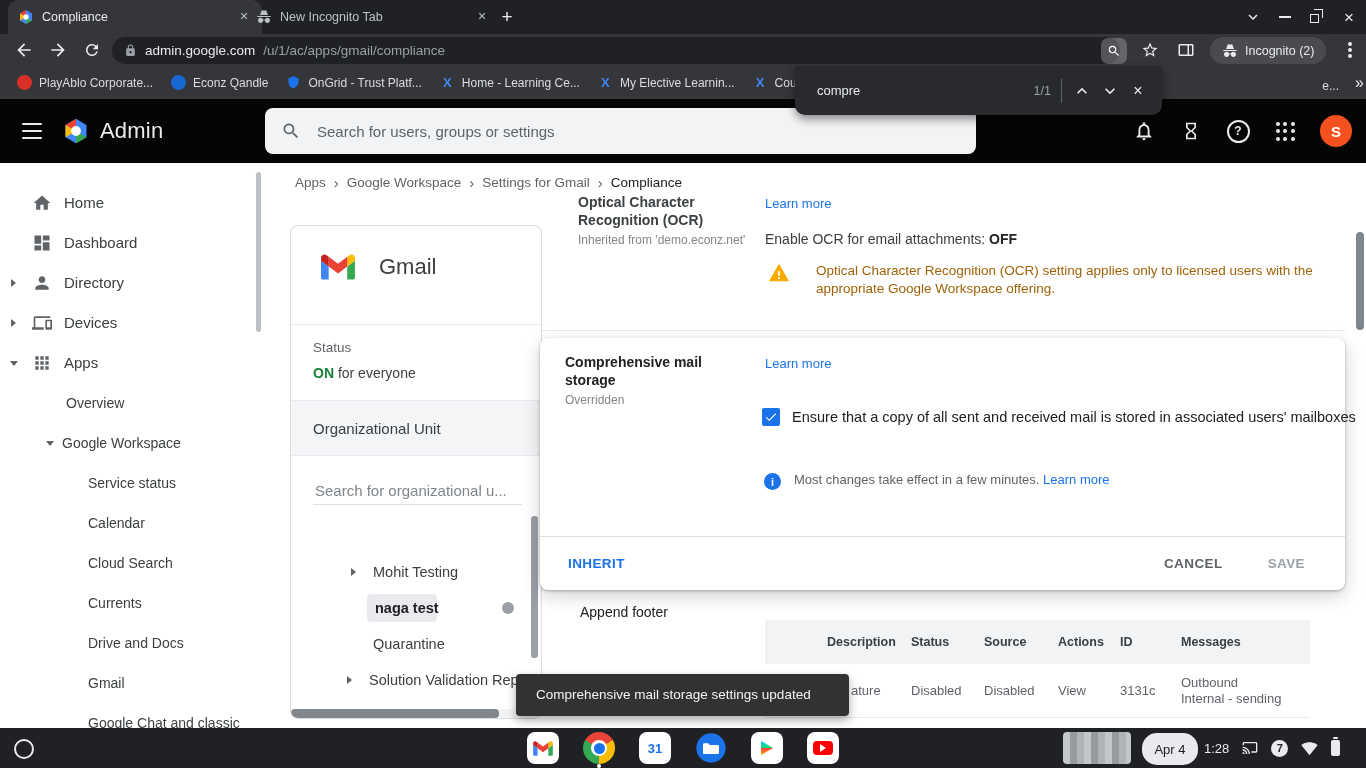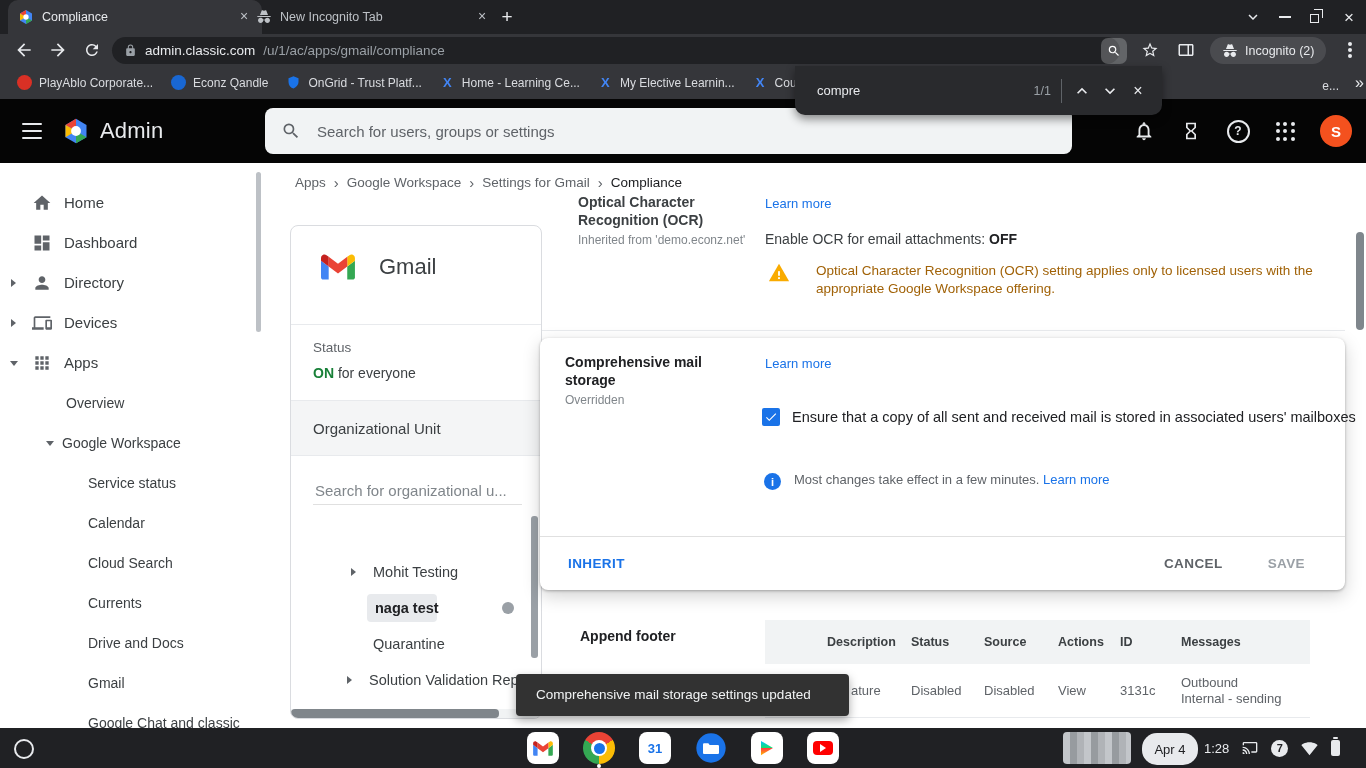--- a/index.html
+++ b/index.html
@@ -61,21 +61,21 @@
   .find-btn{width:28px;height:28px;display:flex;align-items:center;justify-content:center;border-radius:50%;cursor:pointer}
   .find-x{color:#e8eaed;font-size:16px}
 
   
   #admin-header{position:absolute;left:0;top:99px;width:1366px;height:64px;background:#050505}
   #hamburger{position:absolute;left:22px;top:24px;width:20px;height:16px;display:flex;flex-direction:column;
              justify-content:space-between;cursor:pointer}
   #hamburger div{height:2px;background:#e8eaed;border-radius:1px}
   #brand{position:absolute;left:62px;top:0;height:64px;display:flex;align-items:center;gap:10px}
   #brand .name{font-size:22px;color:#e8eaed;letter-spacing:.2px}
-  #admin-search{position:absolute;left:265px;top:9px;width:807px;height:46px;background:#f1f3f4;border-radius:8px;
+  #admin-search{position:absolute;left:265px;top:9px;width:711px;height:46px;background:#f1f3f4;border-radius:8px;
                 display:flex;align-items:center;padding:0 16px;gap:14px;box-sizing:border-box}
   #admin-search input{flex:1;border:none;outline:none;background:transparent;font-size:15px;color:#202124;
                       font-family:"Liberation Sans",sans-serif}
   #admin-search input::placeholder{color:#5f6368}
   .hdr-right{position:absolute;right:14px;top:0;height:64px;display:flex;align-items:center;gap:23px}
   .hdr-ic{width:24px;height:24px;display:flex;align-items:center;justify-content:center;cursor:pointer}
   .help-circ{width:19px;height:19px;border:2px solid #e8eaed;border-radius:50%;color:#e8eaed;font-size:12px;
              font-weight:bold;display:flex;align-items:center;justify-content:center}
   .grid9{display:grid;grid-template-columns:repeat(3,4px);grid-gap:3.5px}
   .grid9 i{width:4px;height:4px;border-radius:50%;background:#e8eaed}
@@ -144,21 +144,21 @@
   #dlg-notes{position:absolute;left:254px;top:133px;font-size:13px;line-height:17px;color:#5f6368}
   #dlg-divider{position:absolute;left:0;right:0;top:198px;border-top:1px solid #e0e0e0}
   #dlg-footer{position:absolute;left:0;right:0;bottom:0;height:54px;display:flex;align-items:center;
               padding:0 40px 0 28px;box-sizing:border-box}
   .dlg-btn{font-size:13.5px;font-weight:bold;letter-spacing:.4px;cursor:pointer}
   #btn-inherit{color:#1a73e8}
   #btn-cancel{color:#5f6368;margin-left:auto}
   #btn-save{color:#9aa0a6;margin-left:45px}
 
   
-  #af-title{position:absolute;left:580px;top:628px;font-weight:bold;font-size:14px;color:#202124}
+  #af-title{position:absolute;left:580px;top:604px;font-weight:normal;font-size:14px;color:#202124}
   #af-table{position:absolute;left:765px;top:620px;width:545px}
   #af-head{position:relative;height:44px;background:#f1f3f4}
   #af-row{position:relative;height:53px;background:#fff;border-bottom:1px solid #e8eaed}
   .th{position:absolute;top:0;height:44px;line-height:44px;font-size:12.5px;font-weight:bold;color:#3c4043;white-space:nowrap}
   .td{position:absolute;top:0;height:53px;line-height:53px;font-size:13px;color:#5f6368;white-space:nowrap}
   .td.two{line-height:16px;top:11px;height:auto}
 
   #toast{position:absolute;left:516px;top:674px;width:333px;height:42px;background:#323232;border-radius:4px;z-index:15;
          box-shadow:0 4px 10px rgba(0,0,0,.35);color:#f1f3f4;font-size:13.5px;line-height:42px;padding-left:20px;
          box-sizing:border-box;white-space:nowrap}
@@ -241,21 +241,21 @@
   </div>
   <div class="tb-ic" style="left:80px">
     <svg width="18" height="18" viewBox="0 0 24 24" fill="#e8eaed">
         <path d="M17.65 6.35A7.95 7.95 0 0 0 12 4c-4.42 0-7.99 3.58-7.99 8s3.57 8 7.99 8c3.73 0 6.84-2.55 7.73-6h-2.08A5.99 5.99 0 0 1 12 18c-3.31 0-6-2.69-6-6s2.69-6 6-6c1.66 0 3.14.69 4.22 1.78L13 11h7V4l-2.35 2.35z"></path>
       </svg>
   </div>
   <div id="omnibox">
     <svg width="13" height="13" viewBox="0 0 24 24" fill="#9aa0a6">
       <path d="M18 8h-1V6a5 5 0 0 0-10 0v2H6c-1.1 0-2 .9-2 2v10c0 1.1.9 2 2 2h12c1.1 0 2-.9 2-2V10c0-1.1-.9-2-2-2zm-6 9c-1.1 0-2-.9-2-2s.9-2 2-2 2 .9 2 2-.9 2-2 2zm3.1-9H8.9V6c0-1.71 1.39-3.1 3.1-3.1 1.71 0 3.1 1.39 3.1 3.1v2z"></path>
     </svg>
-    <span class="host">admin.classic.com</span>
+    <span class="host">admin.google.com</span>
       <span class="path">/u/1/ac/apps/gmail/compliance</span>
   </div>
   <div id="ext-hl">
     <svg width="14" height="14" viewBox="0 0 24 24" fill="#ffffff">
         <path d="M15.5 14h-.79l-.28-.27A6.47 6.47 0 0 0 16 9.5 6.5 6.5 0 1 0 9.5 16c1.61 0 3.09-.59 4.23-1.57l.27.28v.79l5 4.99L20.49 19l-4.99-5zm-6 0C7 14 5 12 5 9.5S7 5 9.5 5 14 7 14 9.5 12 14 9.5 14z"></path>
       </svg>
   </div>
   <div class="tb-ic" style="left:1138px">
     <svg width="18" height="18" viewBox="0 0 24 24" fill="#e8eaed">
         <path d="M22 9.24l-7.19-.62L12 2 9.19 8.63 2 9.24l5.46 4.73L5.82 21 12 17.27 18.18 21l-1.63-7.03L22 9.24zm-10 6.28l-3.76 2.27 1-4.28-3.32-2.88 4.38-.38L12 6.1l1.71 4.04 4.38.38-3.32 2.88 1 4.28L12 15.52z"></path>

